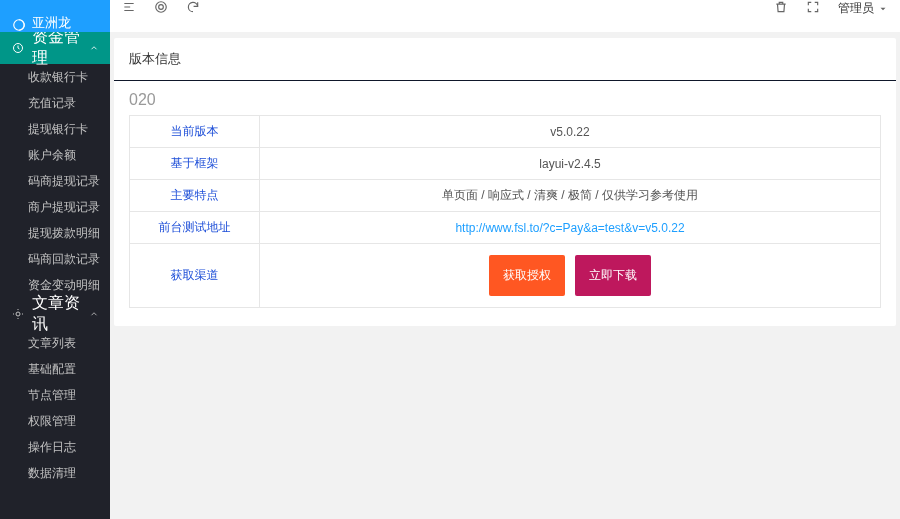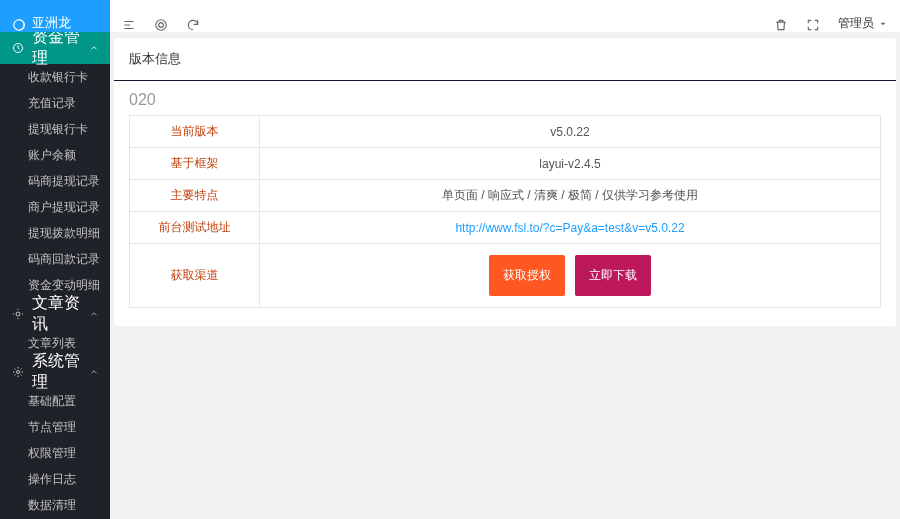--- a/index.html
+++ b/index.html
@@ -9,32 +9,32 @@
   .logo { height: 32px; background: #1e9fff; color: #fff; display: flex; align-items: flex-end; padding-left: 12px; font-size: 13px; gap: 6px; }
   .logo .ic { display: inline-flex; }
   .nav { flex: 1; overflow: auto; }
   .group-hd { display: flex; align-items: center; height: 32px; padding: 0 10px; color: #fff; font-size: 16px; cursor: pointer; background: #20222a; }
   .group-hd.sel { background: #009688; }
   .group-hd .gi { width: 16px; display: inline-flex; justify-content: center; margin-right: 6px; }
   .group-hd .gl { flex: 1; }
   .group-hd .chev { width: 12px; display: inline-flex; justify-content: center; }
   .item { display: block; height: 26px; line-height: 26px; padding-left: 28px; color: #c2c2c2; font-size: 12px; cursor: pointer; }
   .main { flex: 1; display: flex; flex-direction: column; background: #f2f2f2; position: relative; }
-  .topbar { height: 32px; background: #fff; display: flex; align-items: flex-end; padding: 0 12px; color: #666; gap: 18px; }
+  .topbar { height: 32px; background: #fff; display: flex; align-items: flex-start; padding: 0 12px; color: #666; gap: 18px; }
   .topbar .sp { flex: 1; }
   .tb-icon { cursor: pointer; display: inline-flex; align-items: center; }
   .admin { display: flex; align-items: center; gap: 4px; cursor: pointer; font-size: 12px; color: #333; }
   .content-wrap { flex: 1; padding: 0; overflow: auto; }
   .card { margin: 0; background: #fff; border-radius: 2px; }
   .card-hd { padding: 12px 15px; font-size: 13px; color: #333; border-bottom: 1px solid #0f172a; font-weight: 500; }
   .card-bd { padding: 10px 15px 18px; }
   .small-num { color: #999; font-size: 16px; margin-bottom: 6px; }
   table.info { width: 100%; border-collapse: collapse; }
   table.info td { border: 1px solid #e6e6e6; padding: 7px 12px; font-size: 12px; text-align: center; color: #555; }
-  table.info td.k { width: 130px; color: #c2410c; background: #fff; }
+  table.info td.k { width: 130px; color: #1d4ed8; background: #fff; }
   .lnk { color: #1e9fff; text-decoration: none; }
   .btns { display: flex; gap: 10px; justify-content: center; padding: 4px 0; }
   .btn { display: inline-block; padding: 12px 14px; font-size: 12px; color: #fff; border-radius: 2px; cursor: pointer; }
   .btn-orange { background: #ff5722; }
   .btn-teal { background: #be185d; }
   svg { display: block; }
 
   
   .gap { height: 6px; background: #f2f2f2; }
   .panel { margin: 0 4px 8px 4px; }
@@ -88,34 +88,20 @@
         </span>
         <span class="gl">文章资讯</span>
         <span class="chev">
           <svg width="10" height="10" viewBox="0 0 24 24" fill="none" stroke="#c2c2c2" stroke-width="2">
               <path d="M6 15l6-6 6 6"></path>
             </svg>
         </span>
       </div>
       <a class="item"><span>文章列表</span></a>
 
-      <div class="group-hd">
-        <span class="gi">
-          <svg width="12" height="12" viewBox="0 0 24 24" fill="none" stroke="#c2c2c2" stroke-width="2">
-              <circle cx="12" cy="12" r="3"></circle>
-              <path d="M12 2v3M12 19v3M2 12h3M19 12h3M5 5l2 2M17 17l2 2M5 19l2-2M17 7l2-2"></path>
-            </svg>
-        </span>
-        <span class="gl">系统管理</span>
-        <span class="chev">
-          <svg width="10" height="10" viewBox="0 0 24 24" fill="none" stroke="#c2c2c2" stroke-width="2">
-              <path d="M6 15l6-6 6 6"></path>
-            </svg>
-        </span>
-      </div>
       <a class="item"><span>基础配置</span></a>
       <a class="item"><span>节点管理</span></a>
       <a class="item"><span>权限管理</span></a>
       <a class="item"><span>操作日志</span></a>
       <a class="item"><span>数据清理</span></a>
 
     </nav>
   </aside>
 
   <main class="main">

